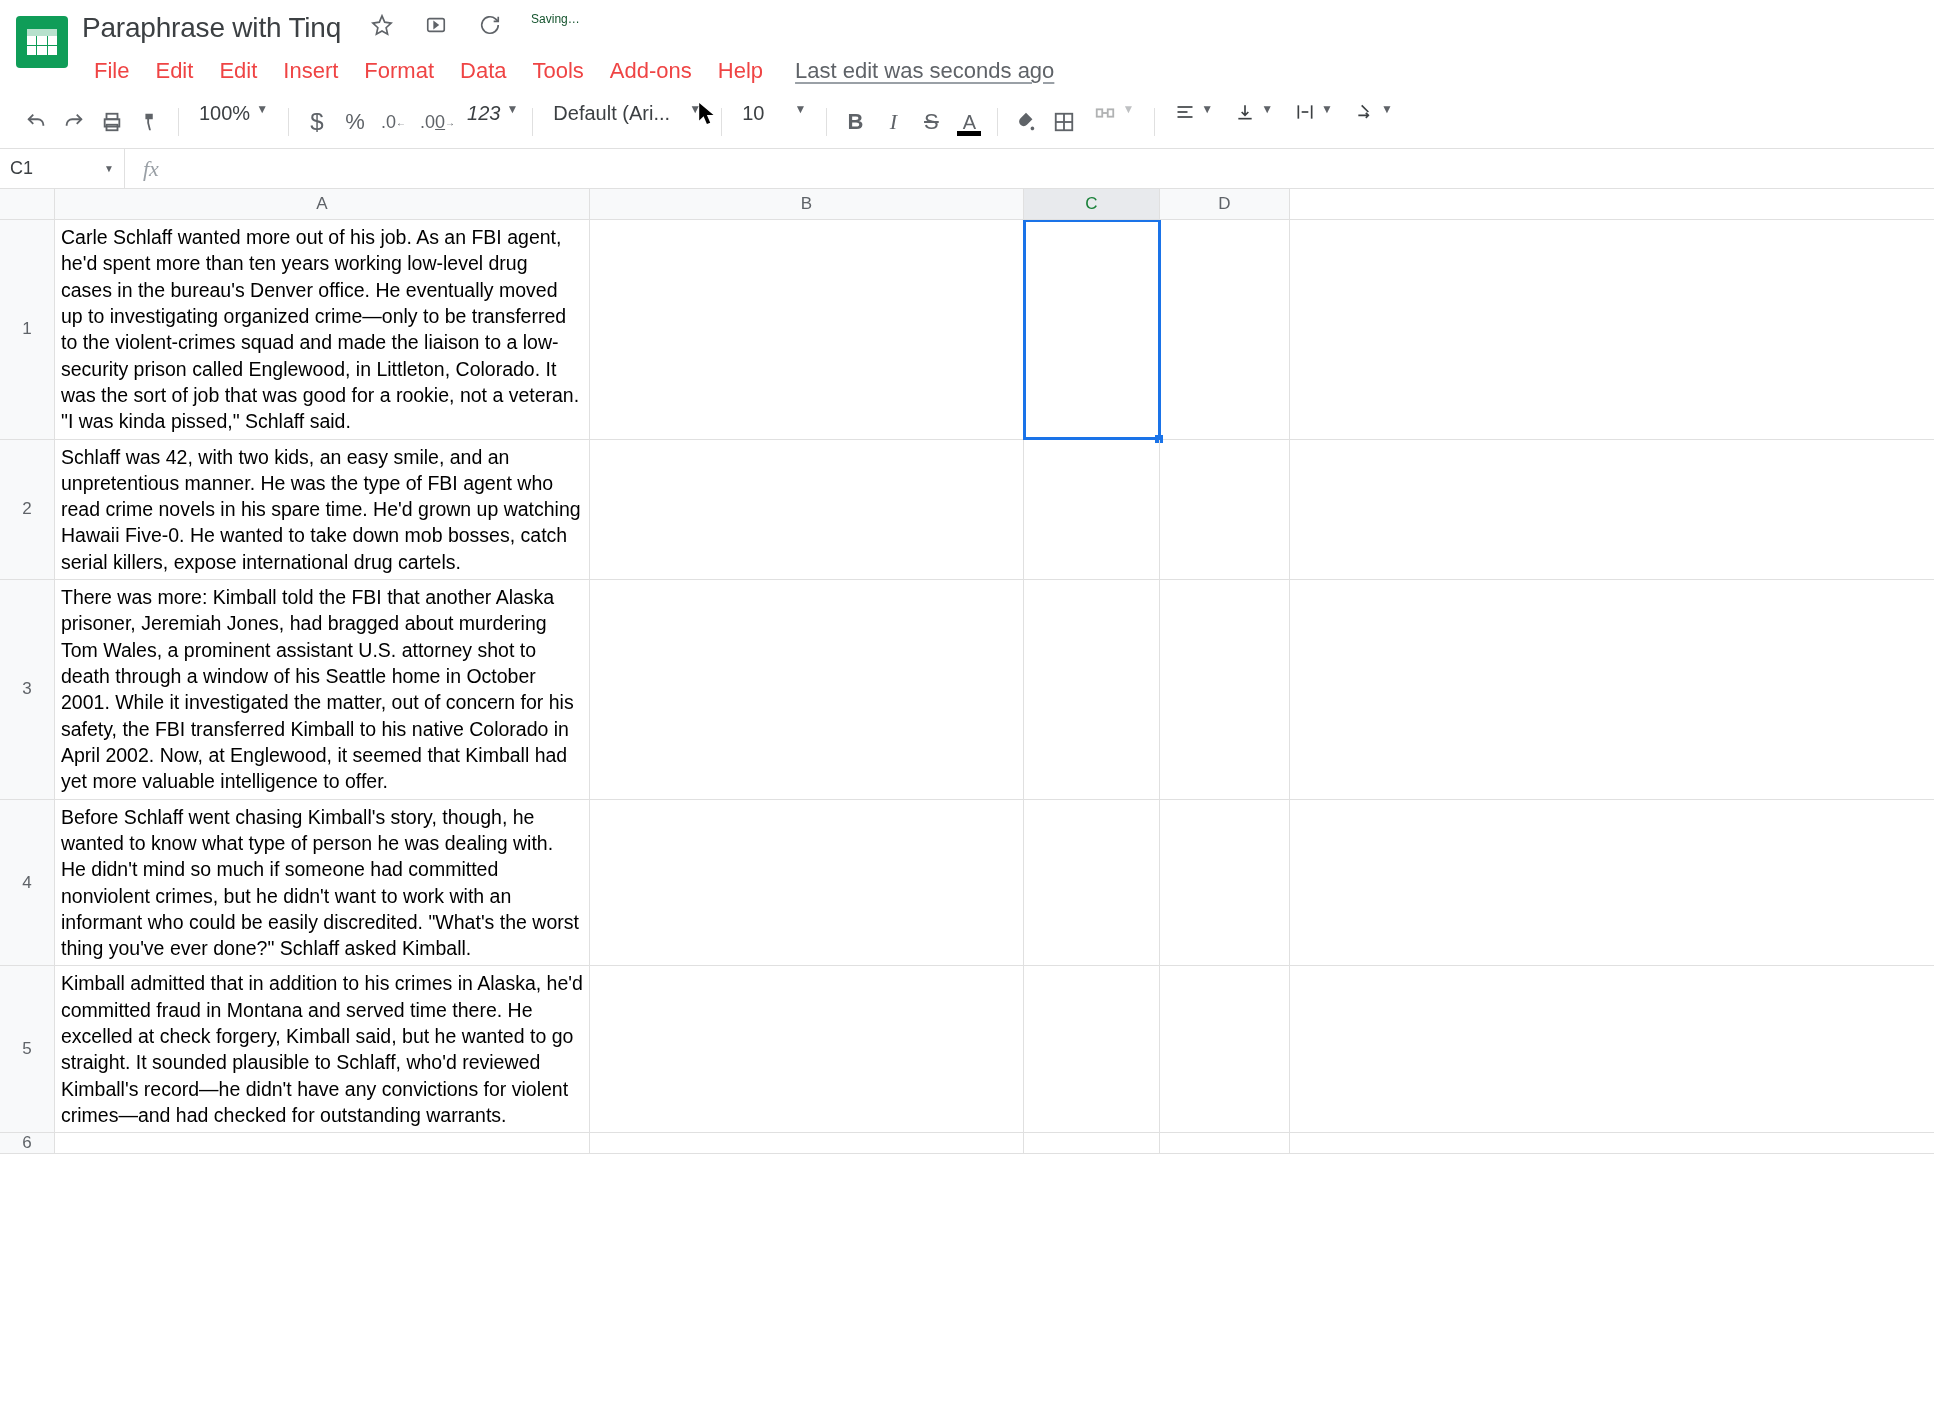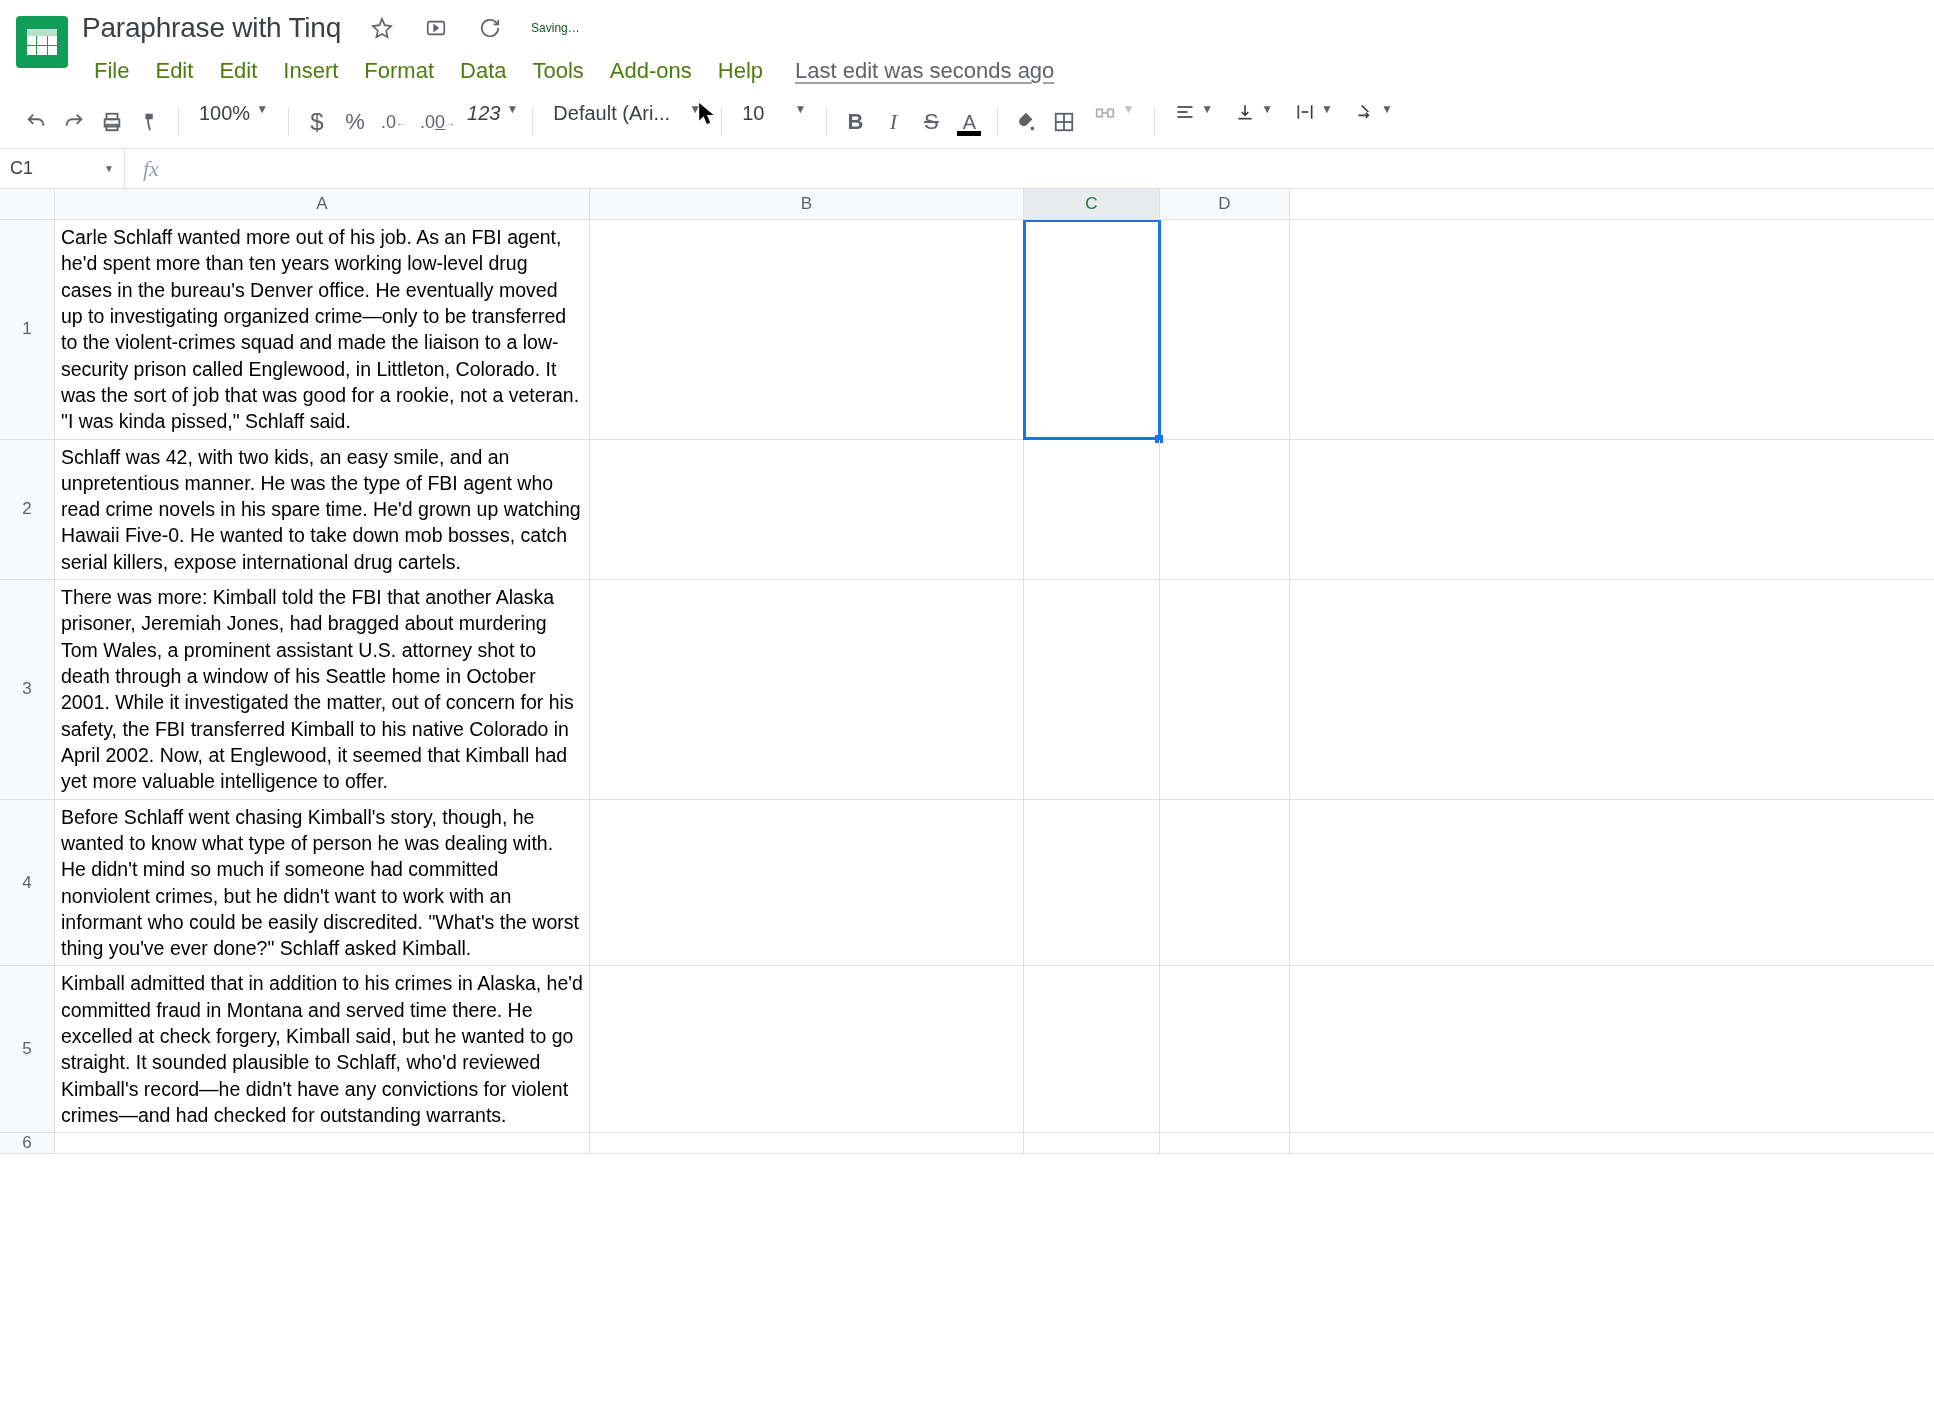--- a/index.html
+++ b/index.html
@@ -7,27 +7,27 @@
   
   .header { display: flex; align-items: flex-start; padding: 8px 8px 0 12px; }
   .logo-wrap { width: 60px; display: flex; justify-content: center; padding-top: 8px; }
   .logo { width: 52px; height: 52px; background: #0f9d58; border-radius: 4px; position: relative; }
   .logo::before { content: ""; position: absolute; top: 13px; left: 11px; right: 11px; bottom: 13px; background: #fff; }
   .logo::after { content: ""; position: absolute; top: 13px; left: 11px; right: 11px; height: 7px; background: #0f9d58; opacity: 0.3; }
   .logo-lines { position: absolute; top: 20px; left: 11px; right: 11px; bottom: 13px; display: grid; grid-template-columns: 1fr 1fr 1fr; grid-template-rows: 1fr 1fr; gap: 1px; background: #0f9d58; }
   .logo-lines span { background: #fff; }
   
   .title-area { flex: 1; padding-left: 10px; }
-  .title-row { display: flex; align-items: center; gap: 28px; padding: 4px 0; }
+  .title-row { display: flex; align-items: flex-start; gap: 28px; padding: 4px 0; }
   .doc-title { font-size: 28px; color: #3c4043; font-weight: 400; letter-spacing: -0.2px; }
   .title-icon { width: 26px; height: 26px; display: flex; align-items: center; justify-content: center; color: #5f6368; cursor: pointer; }
   .saving { color: #14532d; font-size: 12px; }
   
   .menubar { display: flex; align-items: center; gap: 2px; padding: 6px 0 8px 0; }
-  .menubar .menu { font-size: 22px; color: #4d7c0f; padding: 4px 12px; cursor: pointer; border-radius: 4px; }
+  .menubar .menu { font-size: 22px; color: #ef4444; padding: 4px 12px; cursor: pointer; border-radius: 4px; }
   .last-edit { color: #5f6368; font-size: 22px; text-decoration: underline; text-decoration-color: #9aa0a6; text-underline-offset: 4px; margin-left: 18px; cursor: pointer; }
   
   .toolbar { display: flex; align-items: center; padding: 6px 18px; border-bottom: 1px solid #e0e0e0; gap: 2px; }
   .tb-btn { min-width: 36px; height: 40px; display: flex; align-items: center; justify-content: center; color: #5f6368; cursor: pointer; border-radius: 4px; font-size: 22px; padding: 0 6px; }
   .tb-drop { display: flex; align-items: flex-start; color: #3c4043; font-size: 20px; padding: 0 10px; cursor: pointer; gap: 6px; height: 40px; }
   .tb-drop .caret { font-size: 12px; color: #5f6368; }
   .sep { width: 1px; height: 28px; background: #e0e0e0; margin: 0 8px; }
   .font-name { width: 130px; white-space: nowrap; overflow: hidden; text-overflow: ellipsis; }
   .text-color { position: relative; }
   .text-color::after { content: ""; position: absolute; bottom: 6px; left: 6px; right: 6px; height: 5px; background: #000; }

